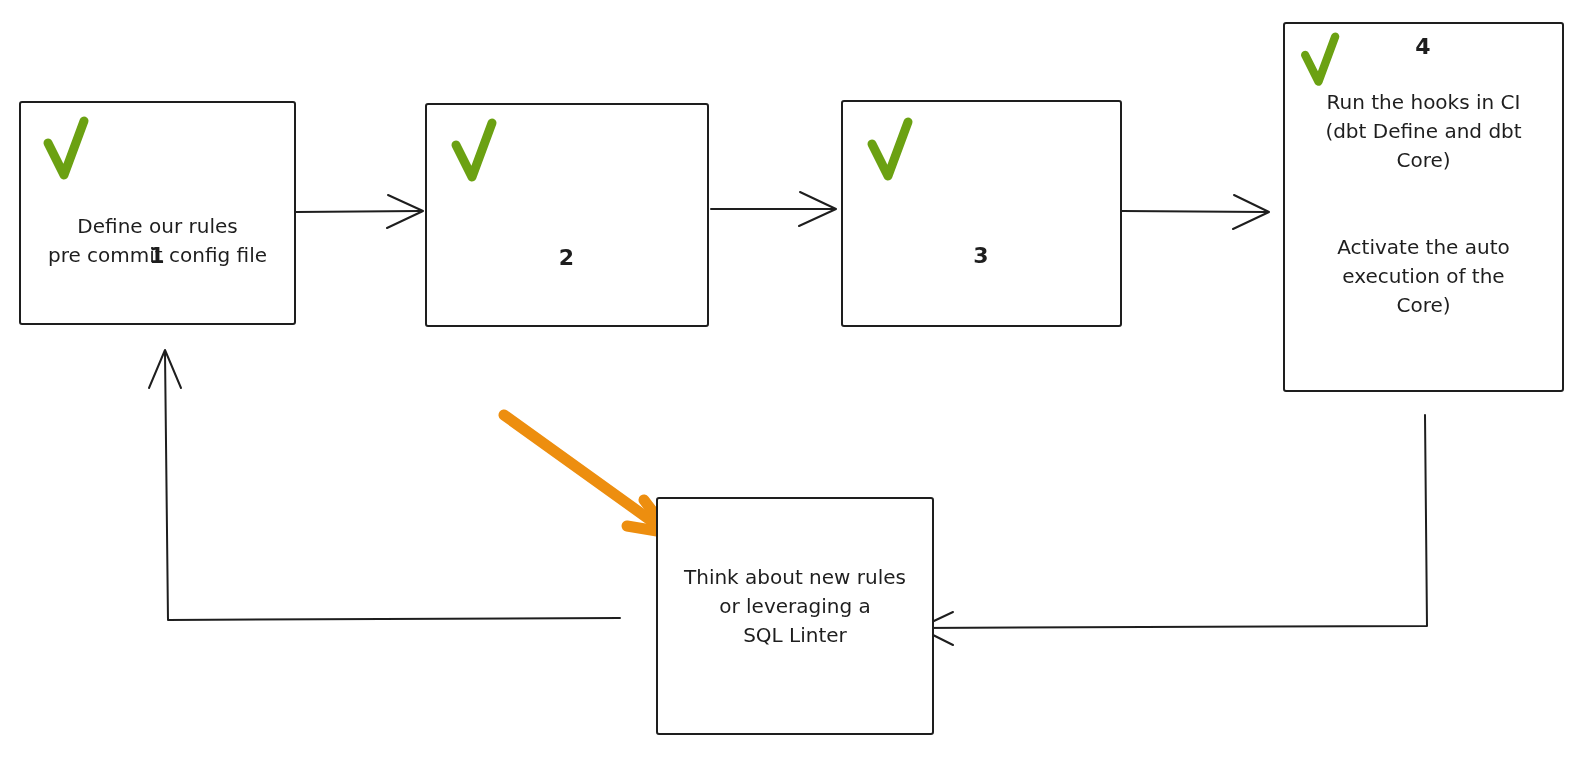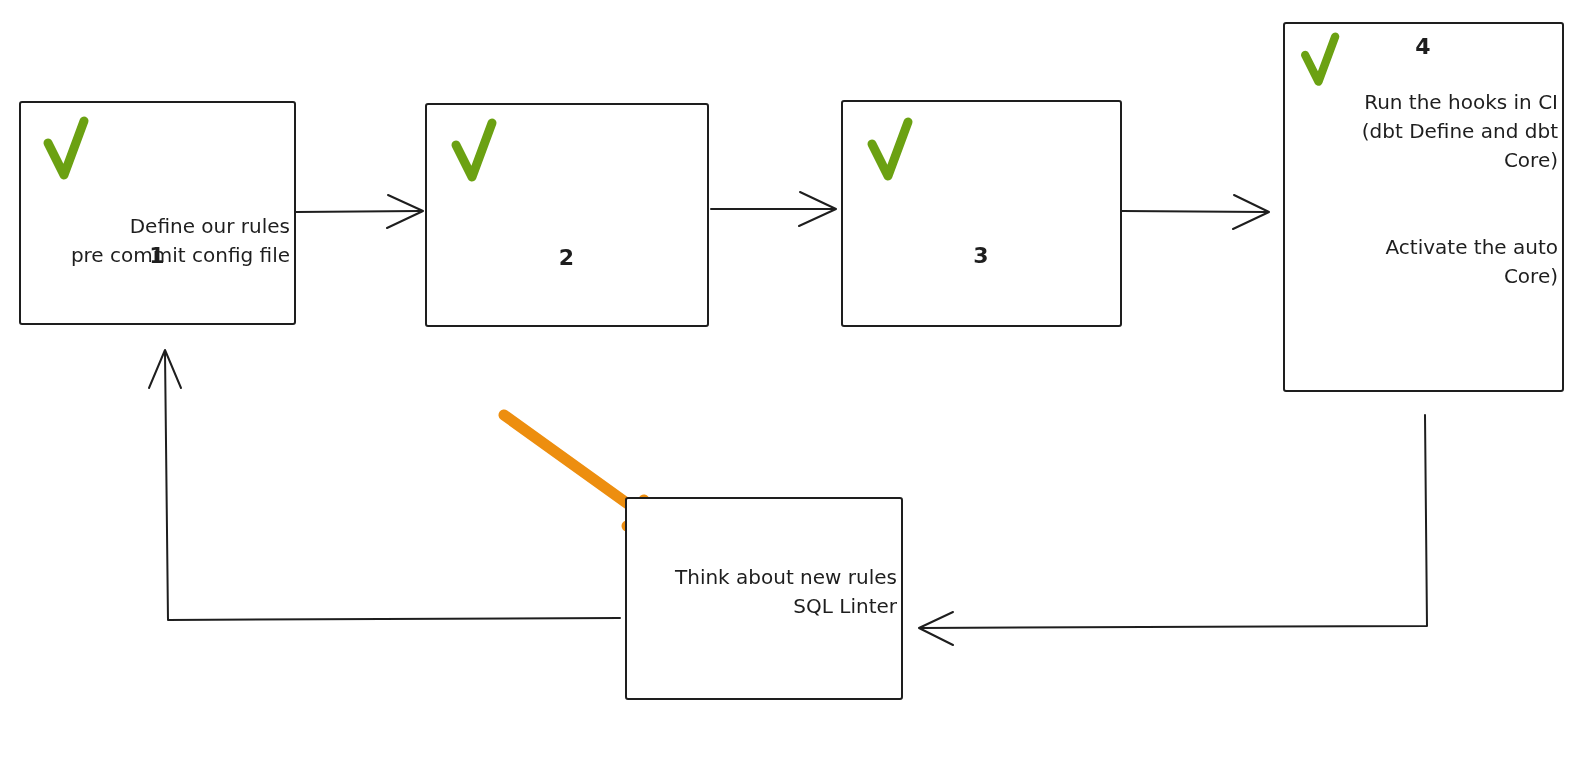--- a/index.html
+++ b/index.html
@@ -16,21 +16,21 @@
     border-radius:3px;
     background:#ffffff;
     box-sizing:border-box;
   }
   .check{position:absolute;}
   .num{
     position:absolute;left:0;right:0;text-align:center;
     font-size:22px;font-weight:600;letter-spacing:1px;
   }
   .text{
-    position:absolute;left:4px;right:4px;text-align:right;
+    position:absolute;left:4px;right:4px;text-align:center;
     font-size:20px;
   }
   .text > div{line-height:29px;min-height:29px;white-space:nowrap;}
   .connector-layer{position:absolute;left:0;top:0;pointer-events:none;}
 </style>
 </head>
 <body>
 
 <div class="canvas">
 
@@ -92,24 +92,26 @@
       <path d="M7 30 L23 62 L43 8" stroke="#6ba112"></path>
     </svg>
     <div class="num" style="top:10px">4</div>
     <div class="text" style="top:64px">
         <div>Run the hooks in CI</div>
         <div>(dbt Define and dbt</div>
         <div>Core)</div>
         <div></div>
         <div></div>
         <div>Activate the auto</div>
+        <div>execution of the</div>
         <div>Core)</div>
       </div>
   </div>
 
-  <div class="box" style="left:625px;top:497px;width:278px;height:203px">
+  <div class="box" style="left:656px;top:497px;width:278px;height:238px">
     <div class="text" style="top:64px">
         <div>Think about new rules</div>
+        <div>or leveraging a</div>
         <div>SQL Linter</div>
       </div>
   </div>
 
 </div>
 
 </body></html>

